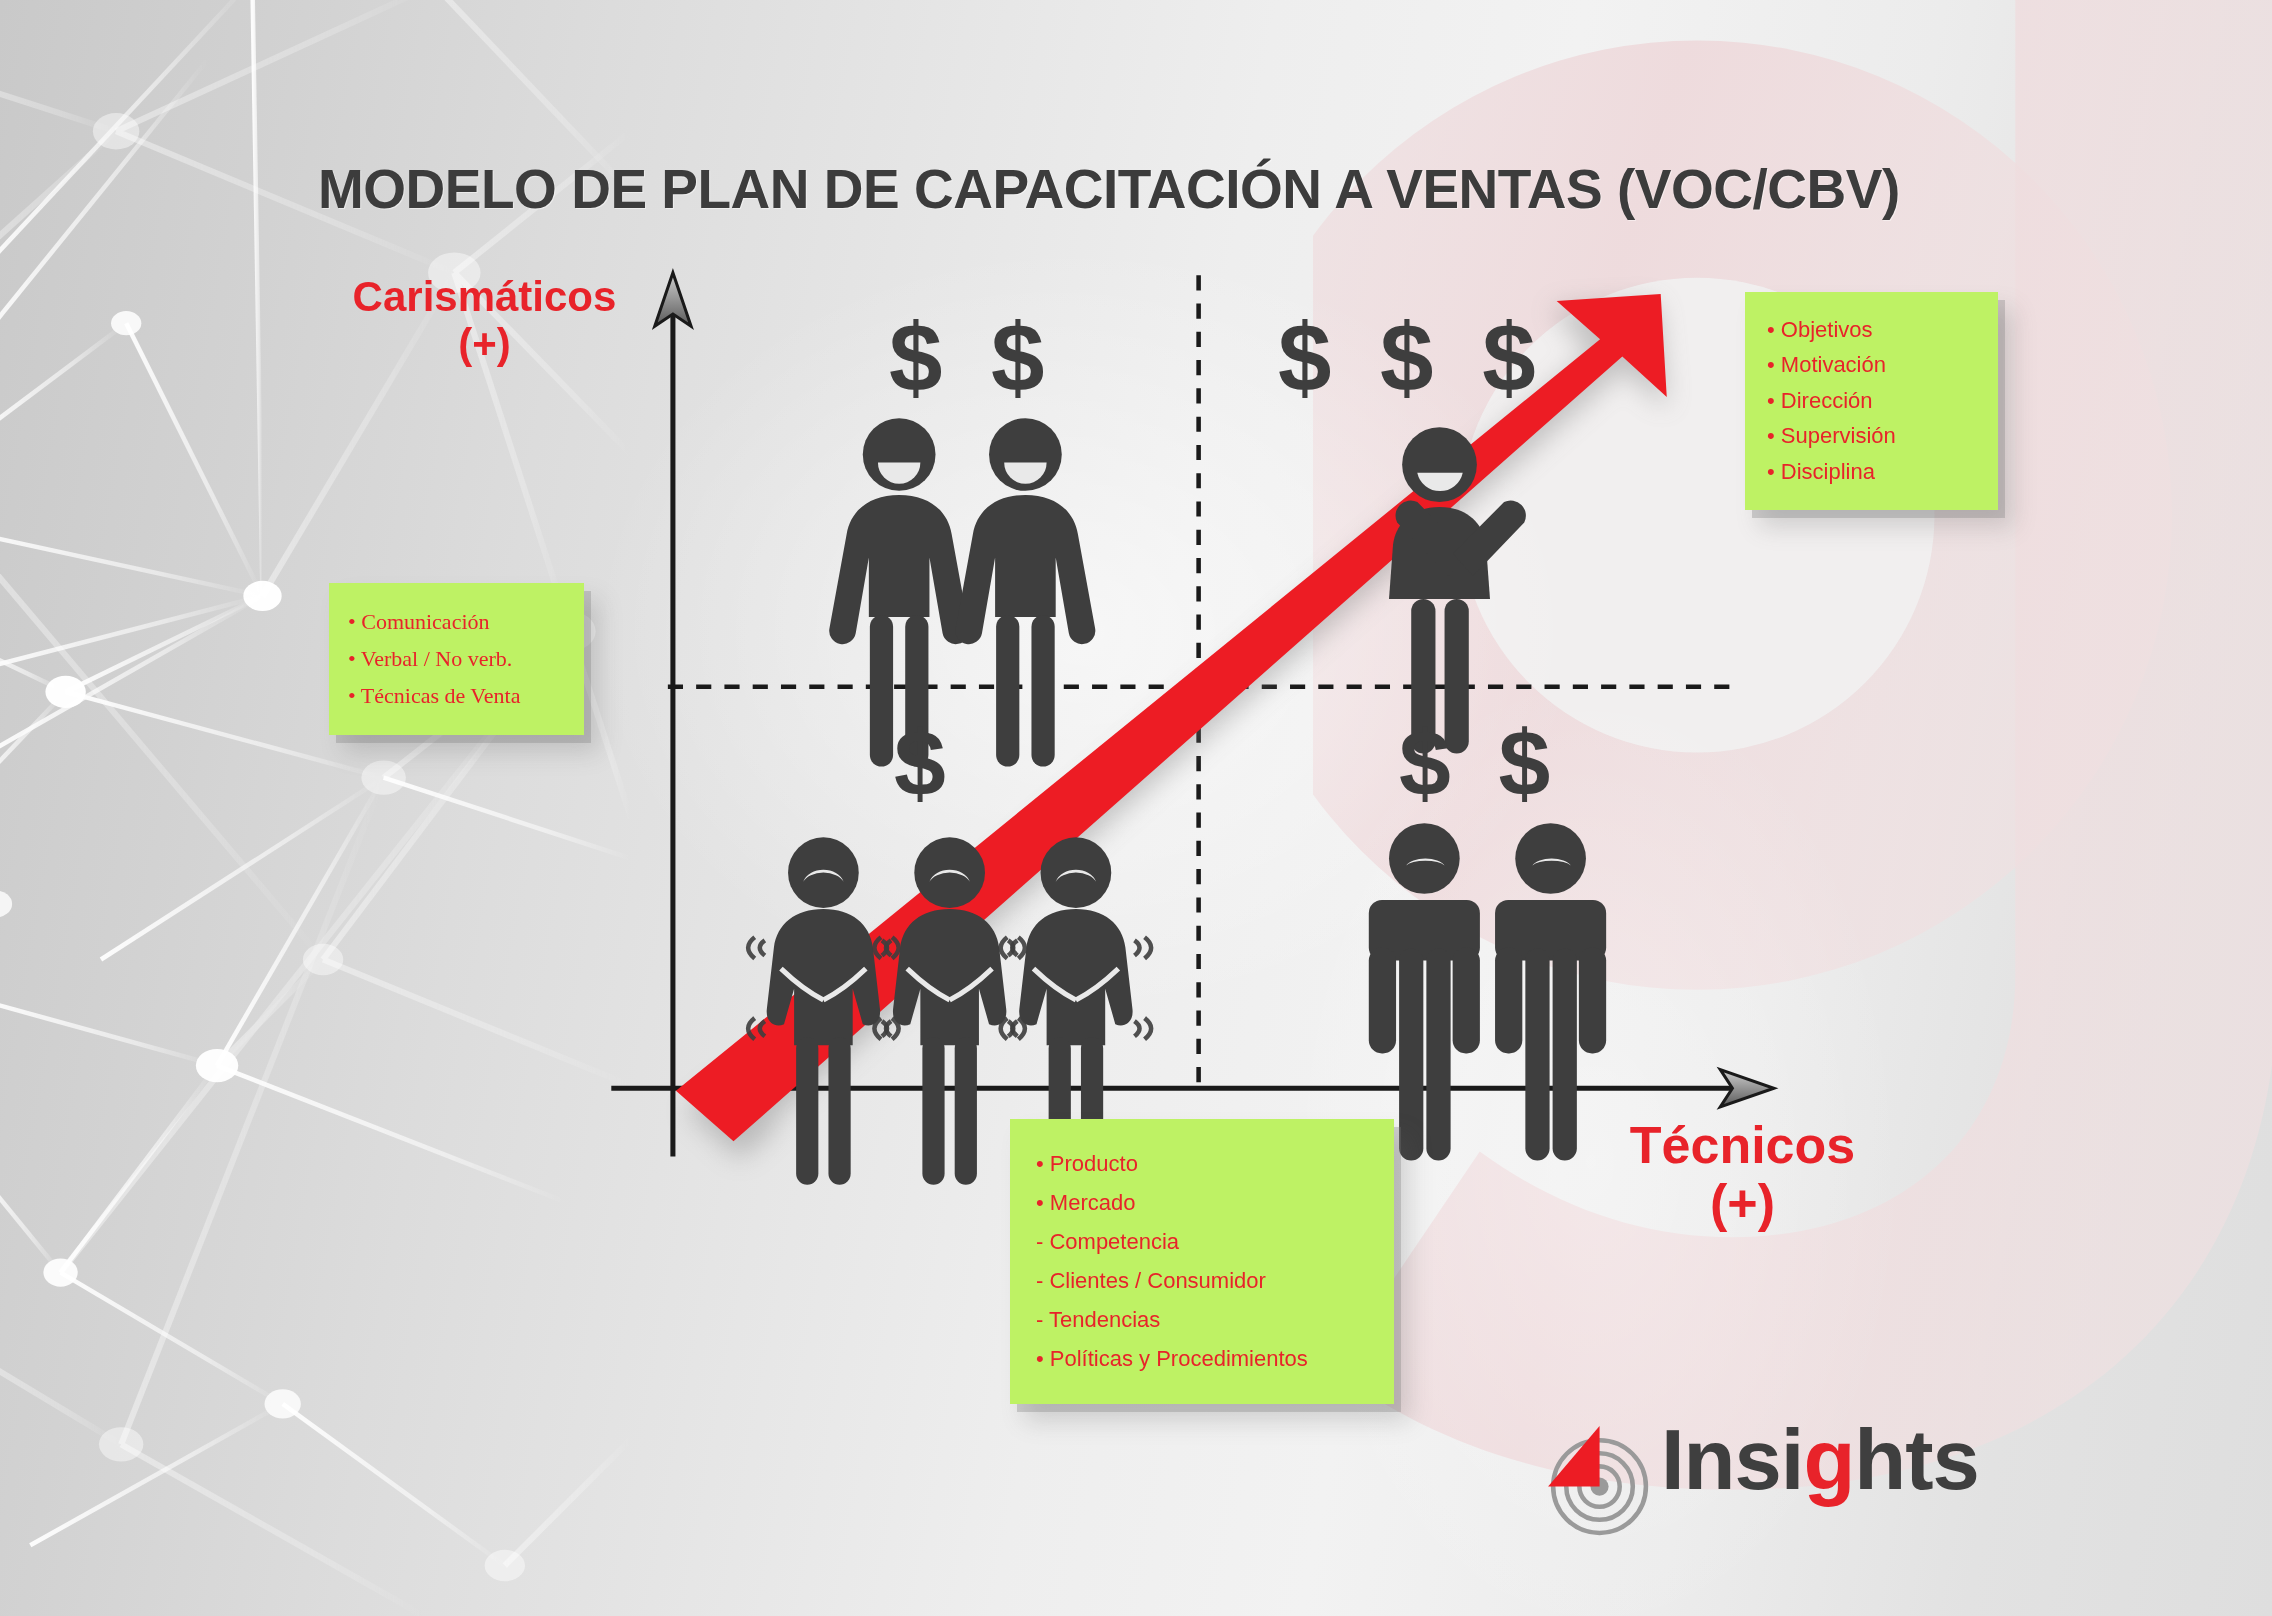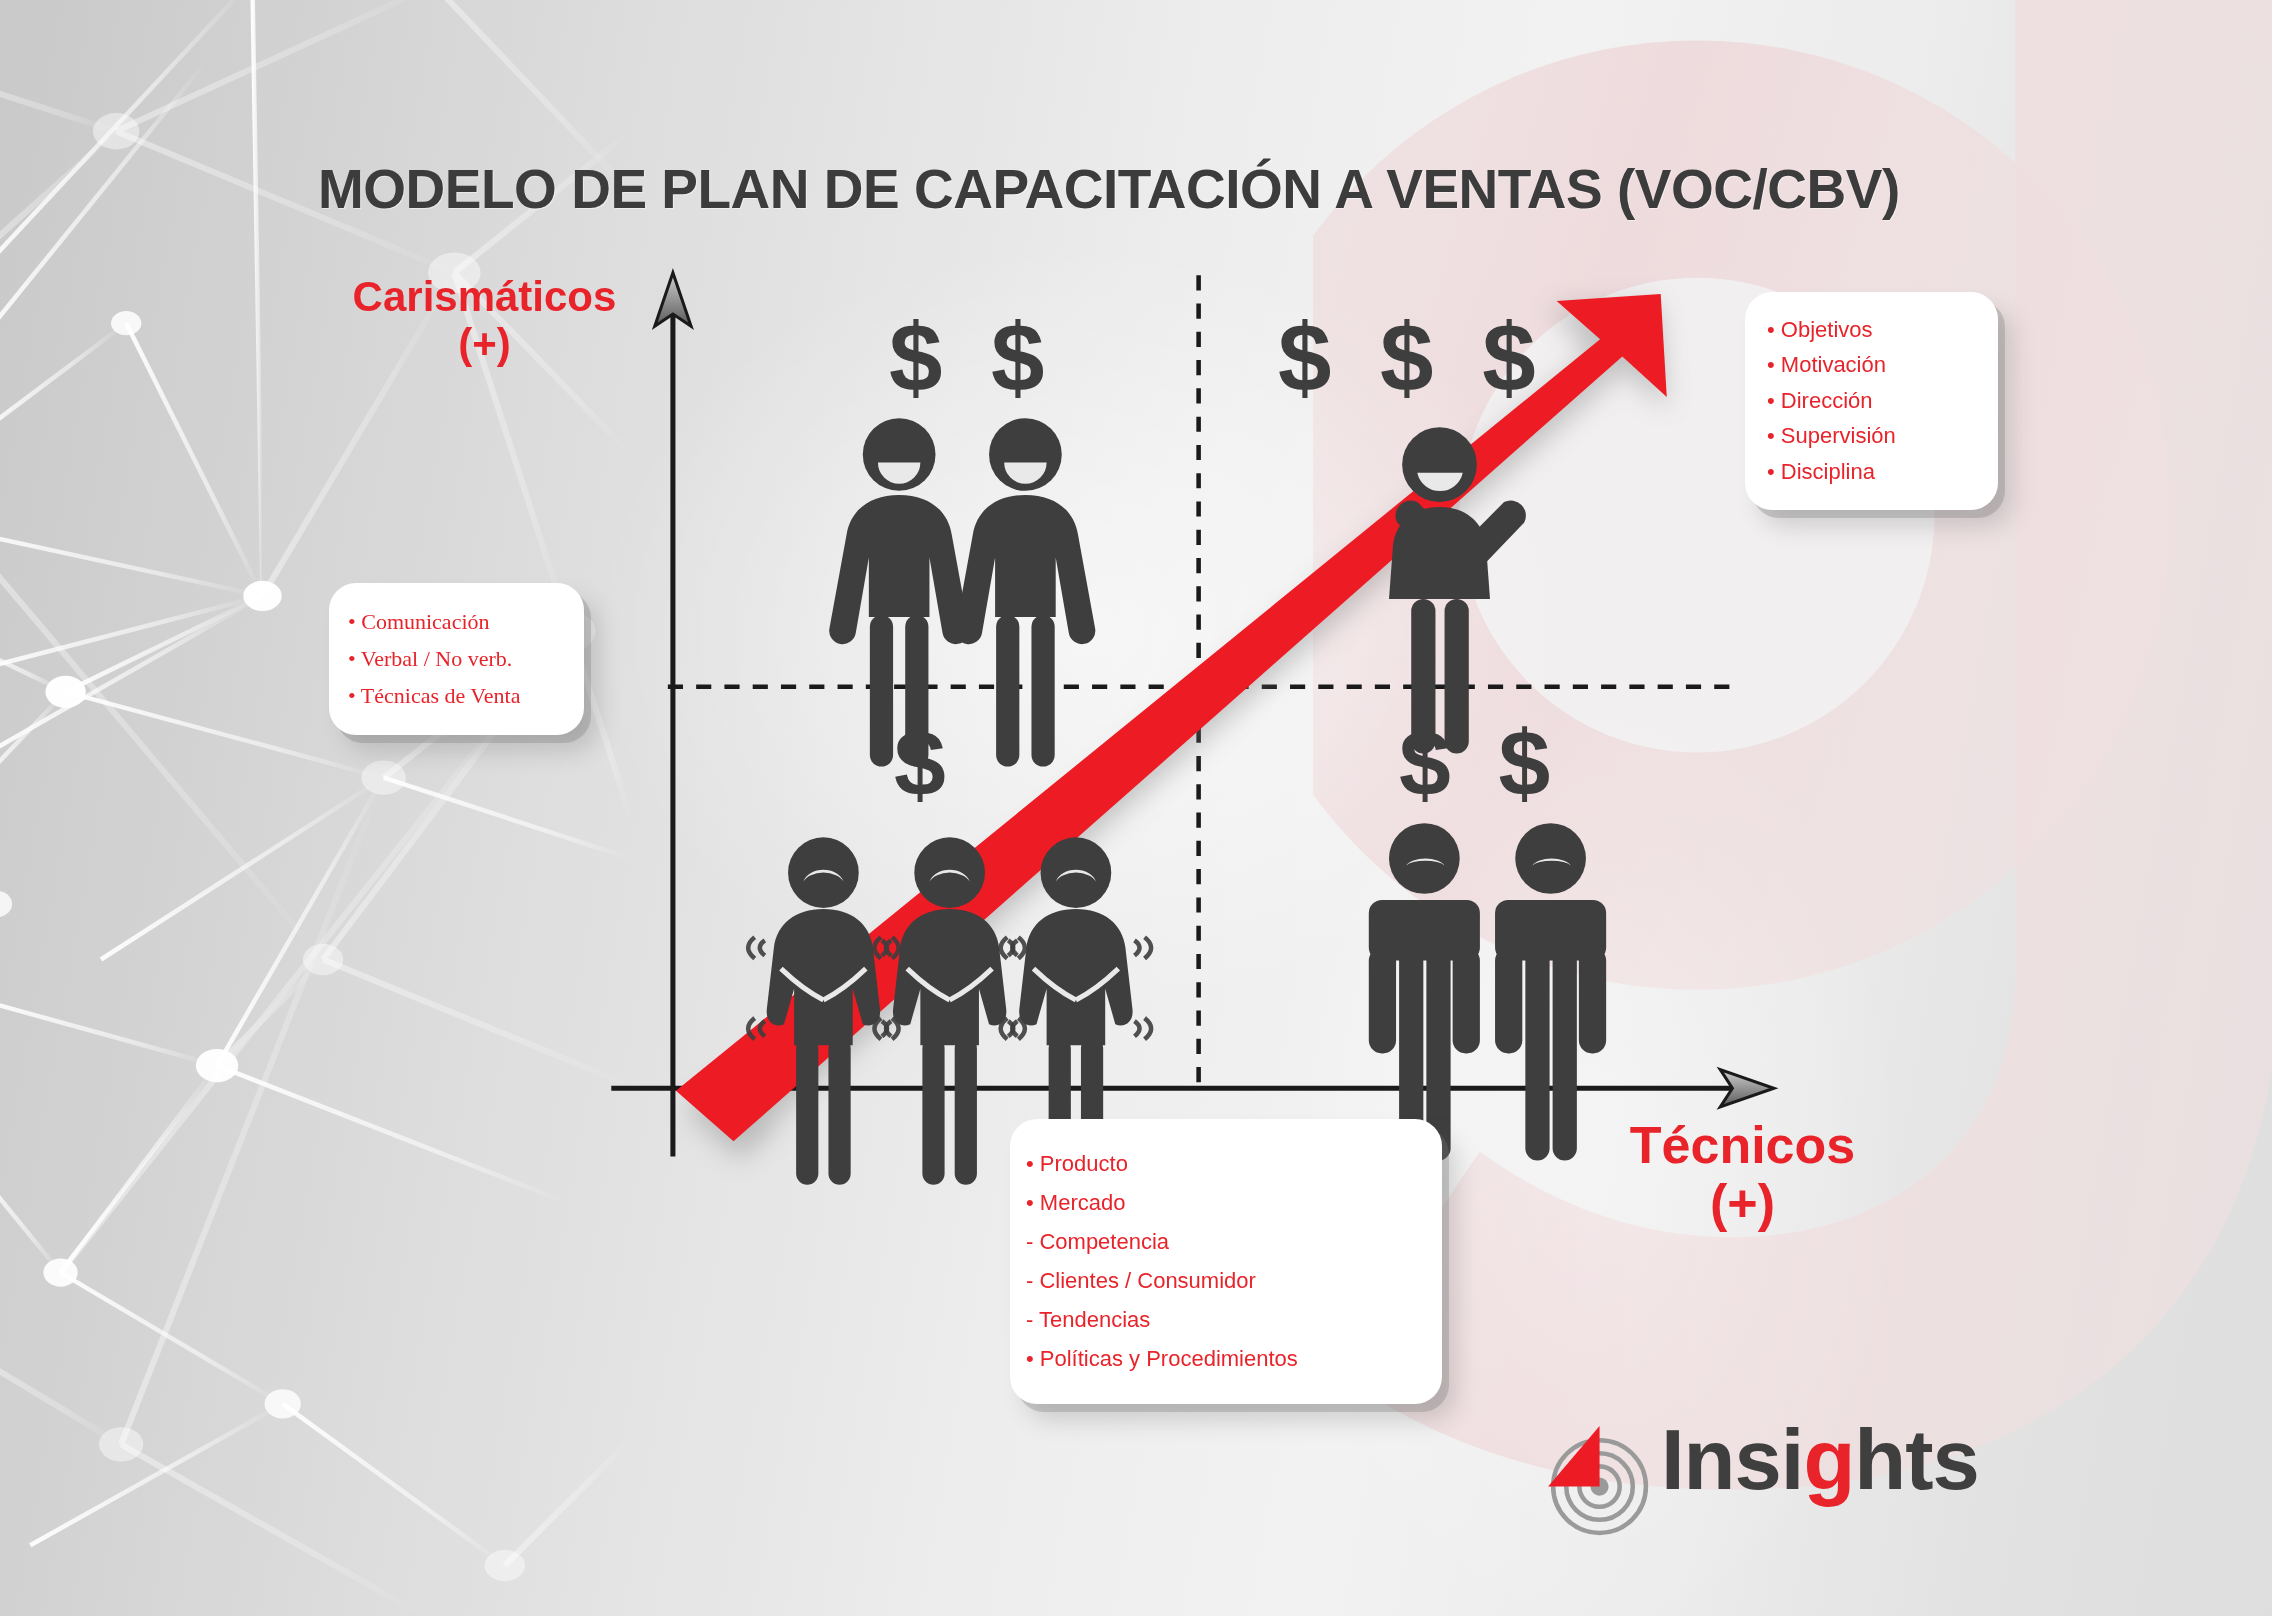--- a/index.html
+++ b/index.html
@@ -42,35 +42,34 @@
   
   .axlabel{
     position:absolute; color:#e8232a; font-weight:bold; text-align:center;
     line-height:1.12; white-space:nowrap;
   }
   .axlabel.y{ left:328px; top:273px; width:313px; font-size:42px; }
   .axlabel.x{ left:1586px; top:1116px; width:313px; font-size:52px; }
 
   
   .card{
-    position:absolute; background:#ffffff;
+    position:absolute; background:#bef264;
     padding:13px 17px;
     box-shadow: 7px 8px 0 rgba(120,120,120,.30), 15px 17px 22px rgba(90,90,90,.22);
-    border-radius: 27px;
   }
   .card .li{
     color:#e8232a; white-space:nowrap; font-size:22px; line-height:1.0;
   }
   .card.left{ left:329px; top:583px; width:255px;font-family:Liberation Serif, serif; }
   .card.left .li{ margin:15px 0 15px 2px; }
 
   .card.topright{ left:1745px; top:292px; width:253px; }
   .card.topright .li{ margin:13.6px 0 13.6px 5px; }
 
-  .card.bottom{ left:1010px; top:1119px; width:432px; padding:17px 14px; }
+  .card.bottom{ left:1010px; top:1119px; width:384px; padding:17px 24px; }
   .card.bottom .li{ margin:17px 0 17px 2px; font-size:22px; }
   .dollars{ position:absolute; color:#3e3e3e; font-weight:bold; white-space:nowrap; letter-spacing:11px;
             font-family:"Liberation Sans", sans-serif; }
 
   
   .logo{ position:absolute; left:1535px; top:1399px; width:455px; height:131px;margin-top:16px; }
   .logo-text{
     position:absolute; left:126px; top:-4px;
     font-size:85px; font-weight:600; color:#3f3f3f; letter-spacing:-1px;
   }

